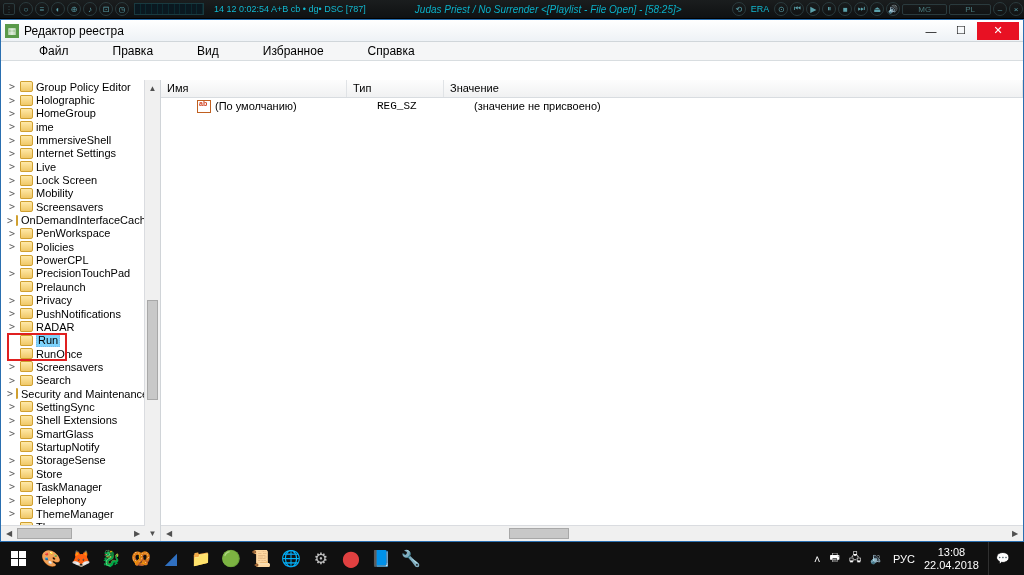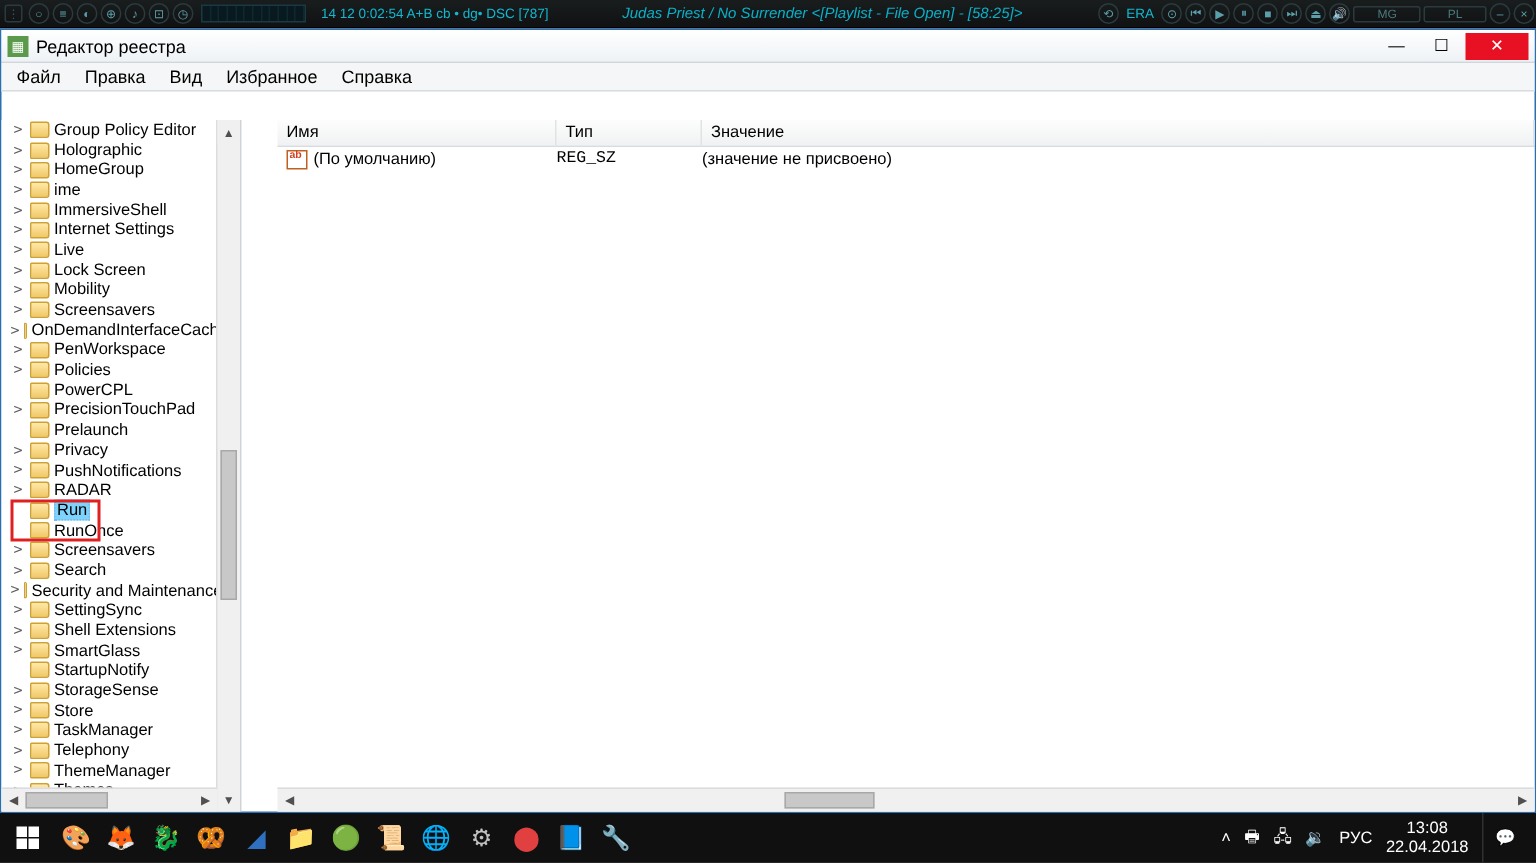--- a/index.html
+++ b/index.html
@@ -14,45 +14,45 @@
   .player .title{flex:1;text-align:center;font-size:10px;color:#0ab0c8;white-space:nowrap;overflow:hidden;font-style:italic;}
   .player .tag{font-size:8px;padding:0 15px;border:1px solid #2a3a3d;border-radius:2px;margin:16px 1px;color:#4a7a7d;}
   
   .regedit{position:absolute;left:0;top:19px;width:1024px;height:523px;background:#fff;border:1px solid #2a6fb0;}
   .titlebar{height:22px;background:linear-gradient(#fff,#eef2f6);border-bottom:1px solid #d0d6da;display:flex;align-items:center;padding:0 4px;}
   .titlebar .icon{width:14px;height:14px;background:#5a9a4a;margin-right:5px;display:flex;align-items:center;justify-content:center;font-size:9px;color:#fff;}
   .titlebar .ttl{flex:1;font-size:12px;color:#000;}
   .titlebar .winbtn{width:28px;height:18px;margin-left:2px;display:flex;align-items:center;justify-content:center;font-size:11px;}
   .titlebar .close{background:#e81123;color:#fff;width:42px;}
   .menubar{height:19px;background:#f5f6f7;border-bottom:1px solid #d8dde0;display:flex;align-items:center;padding:0 2px;}
-  .menubar span{padding:2px 8px;font-size:12px;color:#000;}
+  .menubar span{padding:2px 8px;font-size:12px;color:#000;margin-left:28px;}
   .pathbar{height:19px;background:#fff;border-bottom:1px solid #e0e3e5;padding:2px 4px;font-size:11px;color:#000;white-space:nowrap;overflow:hidden;}
   .body{position:absolute;top:60px;left:0;right:0;bottom:0;display:flex;}
   
   .tree-wrap{width:160px;border-right:1px solid #d0d4d8;position:relative;display:flex;}
   .tree{flex:1;overflow:hidden;background:#fff;}
   .tree-item{height:13.35px;display:flex;align-items:center;padding-left:6px;white-space:nowrap;}
   .tree-item .exp{width:10px;height:9px;font-size:10px;color:#606060;text-align:center;line-height:9px;font-family:monospace;}
   .tree-item .fold{width:13px;height:11px;background:linear-gradient(#ffe9a8,#f0c868);border:1px solid #d0a030;border-radius:1px 2px 2px 1px;margin:0 3px;}
   .tree-item .lbl{font-size:11px;color:#000;}
   .tree-item.sel .lbl{background:#7dd3fc;border:1px dotted #7ab8e8;padding:0 1px;}
   .highlight-box{position:absolute;border:2px solid #e02020;pointer-events:none;}
   .vscroll{width:16px;background:#f0f0f0;border-left:1px solid #dadce0;position:relative;}
   .vscroll .arrow{height:16px;background:#f0f0f0;display:flex;align-items:center;justify-content:center;font-size:8px;color:#505050;}
   .vscroll .thumb{position:absolute;left:2px;right:2px;background:#c8c8c8;border:1px solid #a8a8a8;}
   .hscroll{height:16px;background:#f0f0f0;border-top:1px solid #dadce0;position:absolute;bottom:0;display:flex;align-items:center;}
   .hscroll .arrow{width:16px;text-align:center;font-size:8px;color:#505050;}
   .hscroll .track{flex:1;position:relative;height:100%;}
   .hscroll .thumb{position:absolute;top:2px;bottom:2px;background:#c8c8c8;border:1px solid #a8a8a8;}
   
-  .list-wrap{flex:1;display:flex;flex-direction:column;position:relative;margin-left:24px;}
+  .list-wrap{flex:1;display:flex;flex-direction:column;position:relative;}
   .list-head{height:18px;background:linear-gradient(#fdfdfd,#f0f1f2);border-bottom:1px solid #d8dce0;display:flex;}
   .list-head div{padding:2px 6px;font-size:11px;color:#000;border-right:1px solid #e0e3e6;}
   .list-body{flex:1;background:#fff;}
-  .list-row{height:16px;display:flex;align-items:center;}
+  .list-row{height:16px;display:flex;align-items:center;padding-left:30px;}
   .list-row .vicon{width:14px;height:13px;margin:0 4px 0 6px;background:#fff;border:1px solid #c06020;position:relative;}
   .list-row .vicon::after{content:"ab";position:absolute;top:-1px;left:1px;font-size:7px;color:#d04020;font-weight:bold;}
   .list-row .c1{width:162px;padding-left:0;}
   .list-row .c2{width:97px;font-family:Liberation Mono, monospace;}
   .list-row .c3{flex:1;}
   
   .taskbar{position:absolute;left:0;bottom:0;width:1024px;height:33px;background:#101010;display:flex;align-items:center;color:#fff;}
   .taskbar .start{width:36px;height:33px;display:flex;align-items:center;justify-content:center;}
   .taskbar .start .winlogo{width:15px;height:15px;display:grid;grid-template:1fr 1fr/1fr 1fr;gap:1px;}
   .taskbar .start .winlogo div{background:#fff;}

